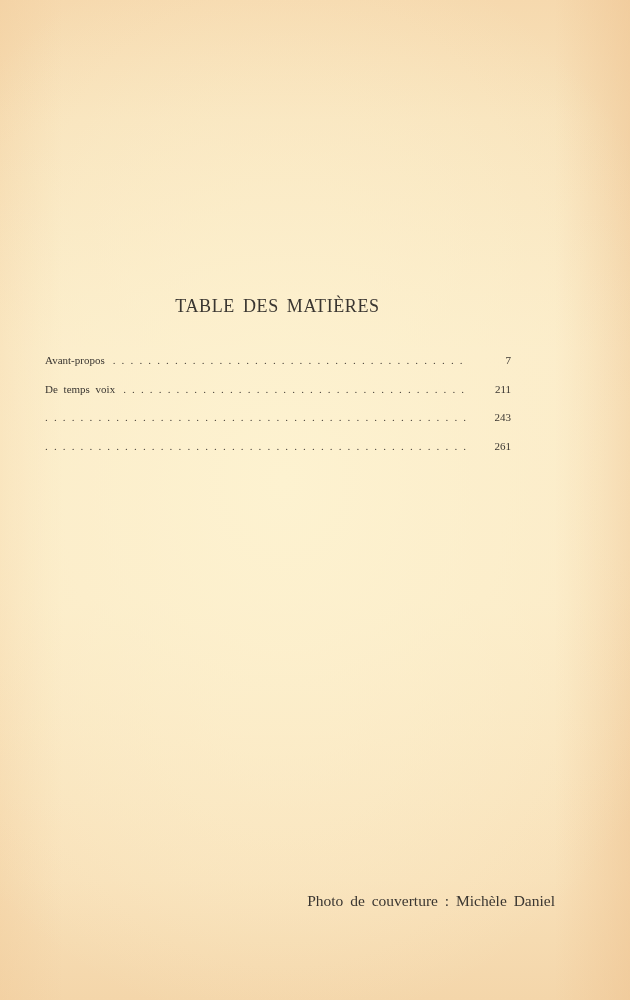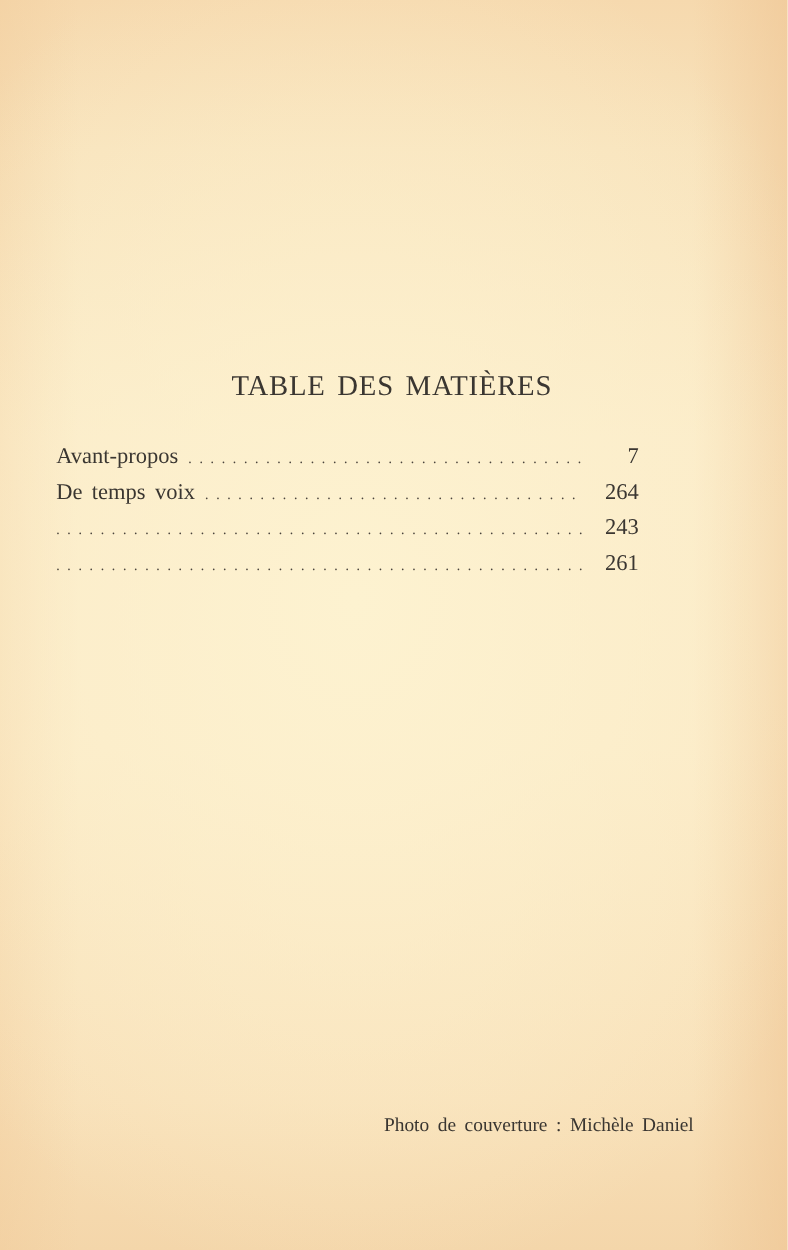--- a/index.html
+++ b/index.html
@@ -21,40 +21,39 @@
         radial-gradient(ellipse 70% 55% at 45% 48%, rgba(253,242,208,1) 0%, rgba(251,236,200,0.0) 100%),
         linear-gradient(to right, rgba(240,200,150,0.35) 0%, rgba(0,0,0,0) 10%, rgba(0,0,0,0) 88%, rgba(238,195,145,0.55) 100%),
         linear-gradient(to bottom, #f6d9ae 0%, #f8e3bc 12%, #fbebc8 35%, #fbeac6 60%, #f8e0b8 88%, #f4d6aa 100%);
     }
     .title {
       position: absolute;
       top: 296px;
       left: 0;
       width: 555px;
       text-align: center;
-      font-size: 23px;
+      font-size: 18px;
       letter-spacing: 0.6px;
       word-spacing: 3px;
       color: #3a3631;
-      padding-left: 36px;
     }
     .toc {
       position: absolute;
       top: 354px;
       left: 45px;
       width: 466px;
       list-style: none;
       margin: 0;
       padding: 0;
     }
     .toc-row {
       display: flex;
       align-items: baseline;
       height: 28.5px;
-      font-size: 18px;
+      font-size: 11px;
       word-spacing: 3px;
       color: #3a3631;
     }
     .toc-label {
       white-space: nowrap;
       padding-right: 8px;
     }
     .toc-leader {
       flex: 1;
       overflow: hidden;
@@ -92,21 +91,21 @@
 
   <ul class="toc">
     <li class="toc-row">
       <span class="toc-label">Avant-propos</span>
       <span class="toc-leader"></span>
       <span class="toc-page">7</span>
     </li>
     <li class="toc-row">
       <span class="toc-label">De temps voix</span>
       <span class="toc-leader"></span>
-      <span class="toc-page">264</span>
+      <span class="toc-page">211</span>
     </li>
     <li class="toc-row">
       <span class="toc-leader"></span>
       <span class="toc-page">243</span>
     </li>
     <li class="toc-row">
       <span class="toc-leader"></span>
       <span class="toc-page">261</span>
     </li>
   </ul>

